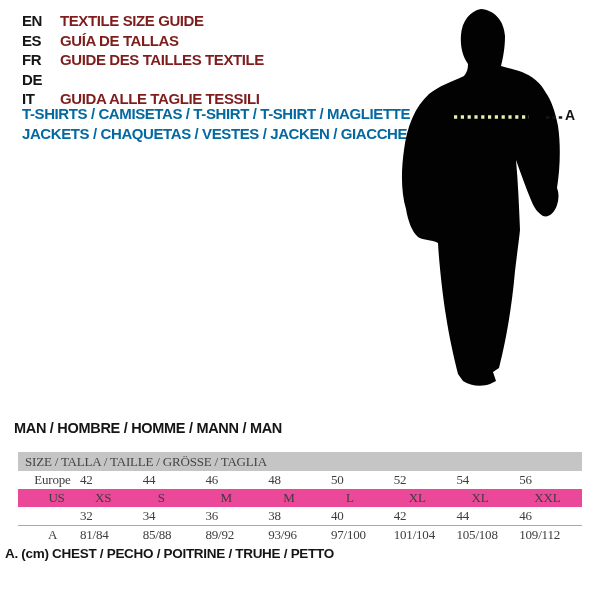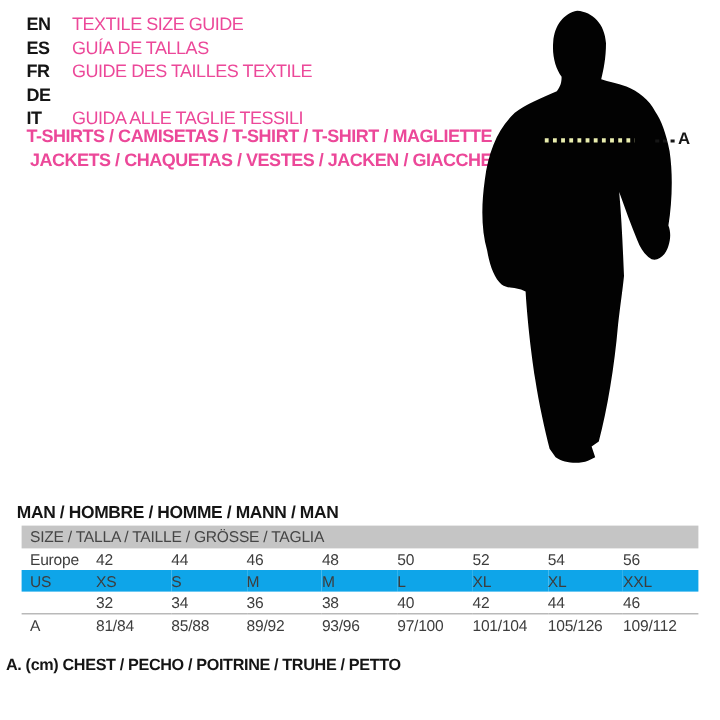--- a/index.html
+++ b/index.html
@@ -4,38 +4,38 @@
 <style>
   html,body{margin:0;padding:0;background:#fff;}
   .page{
     position:relative;width:600px;height:600px;background:#ffffff;overflow:hidden;
     font-family:"Liberation Sans",sans-serif;color:#111;
   }
   
   .lang-block{position:absolute;left:22px;top:11px;}
   .lang-row{display:flex;height:19.5px;align-items:center;}
   .lang-code{width:38px;font-weight:700;font-size:15px;letter-spacing:-0.4px;color:#151515;}
-  .lang-label{font-weight:400;font-size:15px;letter-spacing:-0.4px;color:#ec4899;white-space:nowrap;}
+  .lang-label{font-weight:700;font-size:15px;letter-spacing:-0.4px;color:#7f1d1d;white-space:nowrap;}
   
   .category-block{position:absolute;left:22px;top:104px;font-weight:700;font-size:15px;
-    letter-spacing:-0.4px;line-height:19.5px;color:#ec4899;white-space:nowrap;text-align:right;}
+    letter-spacing:-0.4px;line-height:19.5px;color:#0369a1;white-space:nowrap;}
   
   .figure{position:absolute;left:398px;top:6px;width:182px;height:392px;}
   .figure svg{position:absolute;left:0;top:0;}
   .measure-label{position:absolute;left:167px;top:101px;font-size:14px;font-weight:700;color:#151515;}
   
   .section-title{position:absolute;left:14px;top:420px;font-size:14.5px;font-weight:700;
     letter-spacing:-0.3px;color:#151515;white-space:nowrap;}
   
-  .size-table{position:absolute;left:18px;top:438px;width:564px;border-collapse:collapse;table-layout:fixed;}
+  .size-table{position:absolute;left:18px;top:452px;width:564px;border-collapse:collapse;table-layout:fixed;font-family:Liberation Serif, serif;}
   .size-table td{font-size:13px;color:#3d3d3d;text-align:left;height:18px;padding:0;
     letter-spacing:-0.2px;font-weight:400;vertical-align:middle;}
   .size-table tr.thead td{background:#c5c5c5;text-align:left;padding-left:7px;color:#454545;height:19px;}
-  .size-table td.rlabel{text-align:left;padding-left:7px;}
-  .size-table tr.row-stripe td{background:#0ea5e9;}
+  .size-table td.rlabel{text-align:center;padding-left:7px;}
+  .size-table tr.row-stripe td{background:#ec4899;padding-left:15px;}
   .size-table tr.row-a td{border-top:1px solid #a9a9a9;}
   
   .footnote{position:absolute;left:5px;top:546px;font-size:13.5px;font-weight:700;
     letter-spacing:-0.3px;color:#151515;white-space:nowrap;}
 </style>
 </head>
 <body>
 
 <div class="page">
 
@@ -153,21 +153,21 @@
         <td>46</td>
       </tr>
       <tr class="row-a">
         <td class="rlabel">A</td>
         <td>81/84</td>
         <td>85/88</td>
         <td>89/92</td>
         <td>93/96</td>
         <td>97/100</td>
         <td>101/104</td>
-        <td>105/126</td>
+        <td>105/108</td>
         <td>109/112</td>
       </tr>
     </tbody>
   </table>
 
   <div class="footnote">A. (cm) CHEST / PECHO / POITRINE / TRUHE / PETTO</div>
 
 </div>
 
 </body></html>

